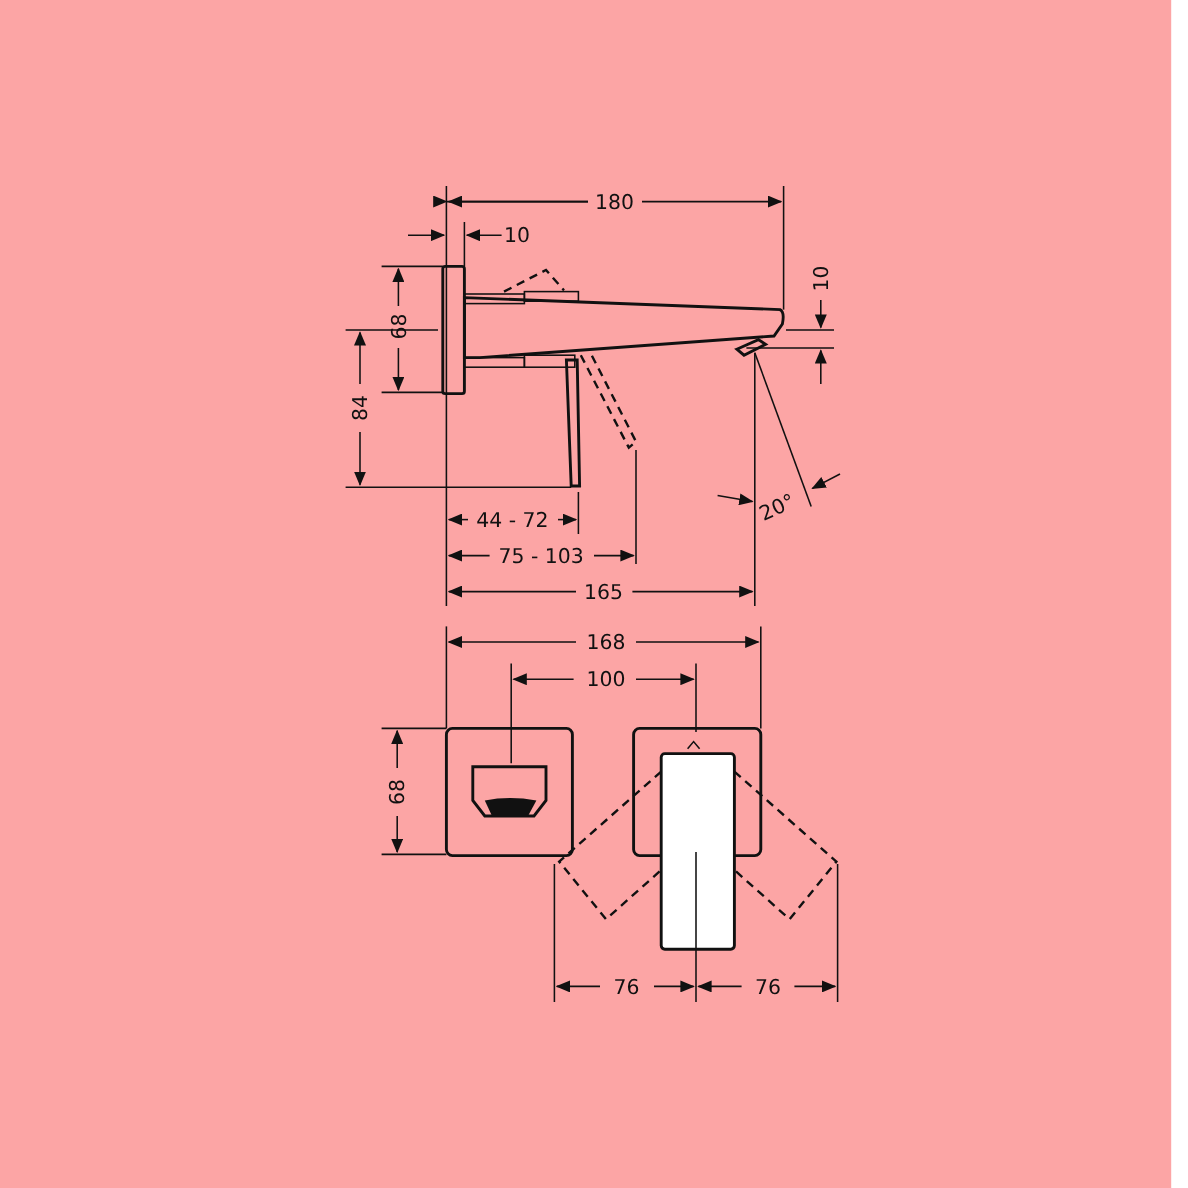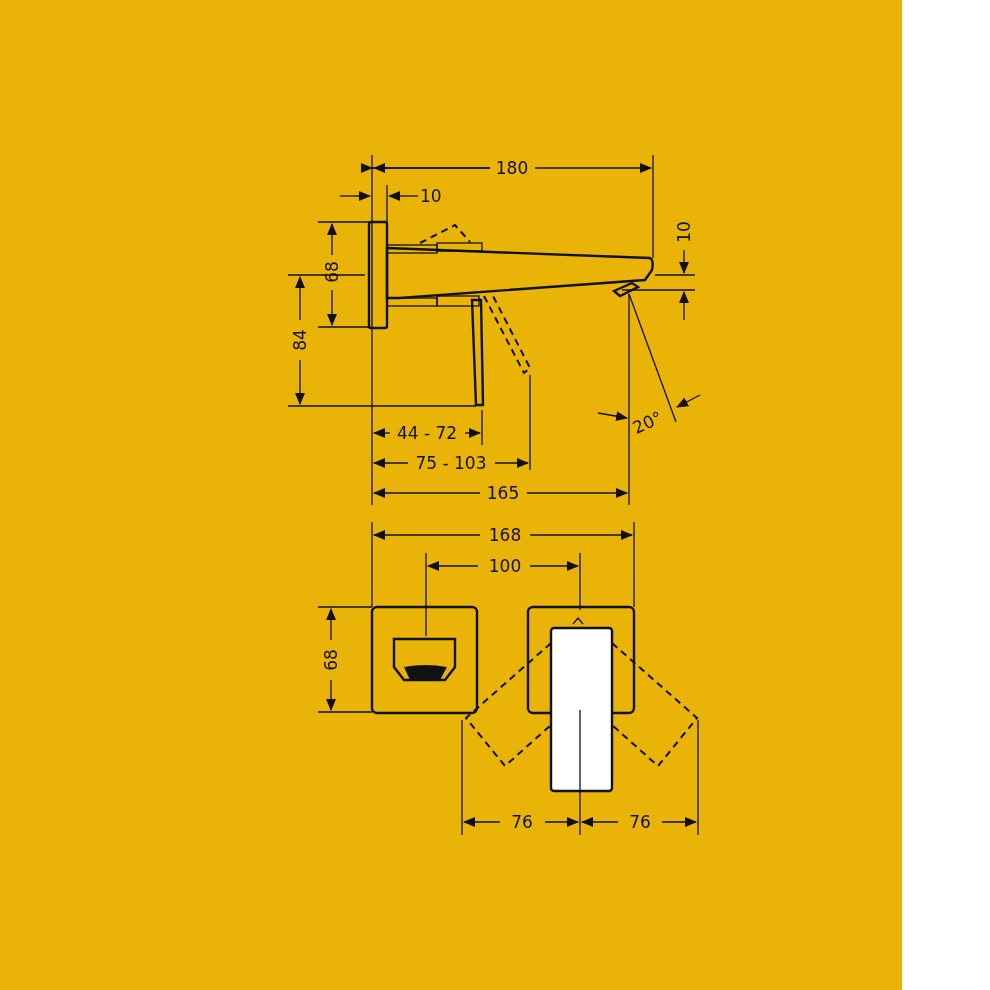--- a/index.html
+++ b/index.html
@@ -1,16 +1,16 @@
 <!DOCTYPE html>
 <html><head>
 <meta charset="utf-8">
 <style>
   html,body{margin:0;padding:0;background:#ffffff;}
-  #canvas{position:relative;width:902px;height:990px;background:#eab308;}
+  #canvas{position:relative;width:976px;height:990px;background:#fca5a5;}
   svg{position:absolute;left:0;top:0;}
   .dim{font-family:"DejaVu Sans",sans-serif;font-size:17px;fill:#111;}
   .ln{stroke:#111;stroke-width:1.3;fill:none;}
   .th{stroke:#111;stroke-width:2.4;fill:none;}
   .ds{stroke:#111;stroke-width:2;fill:none;stroke-dasharray:7 5;}
 </style>
 </head>
 <body>
 
 <div id="canvas">

